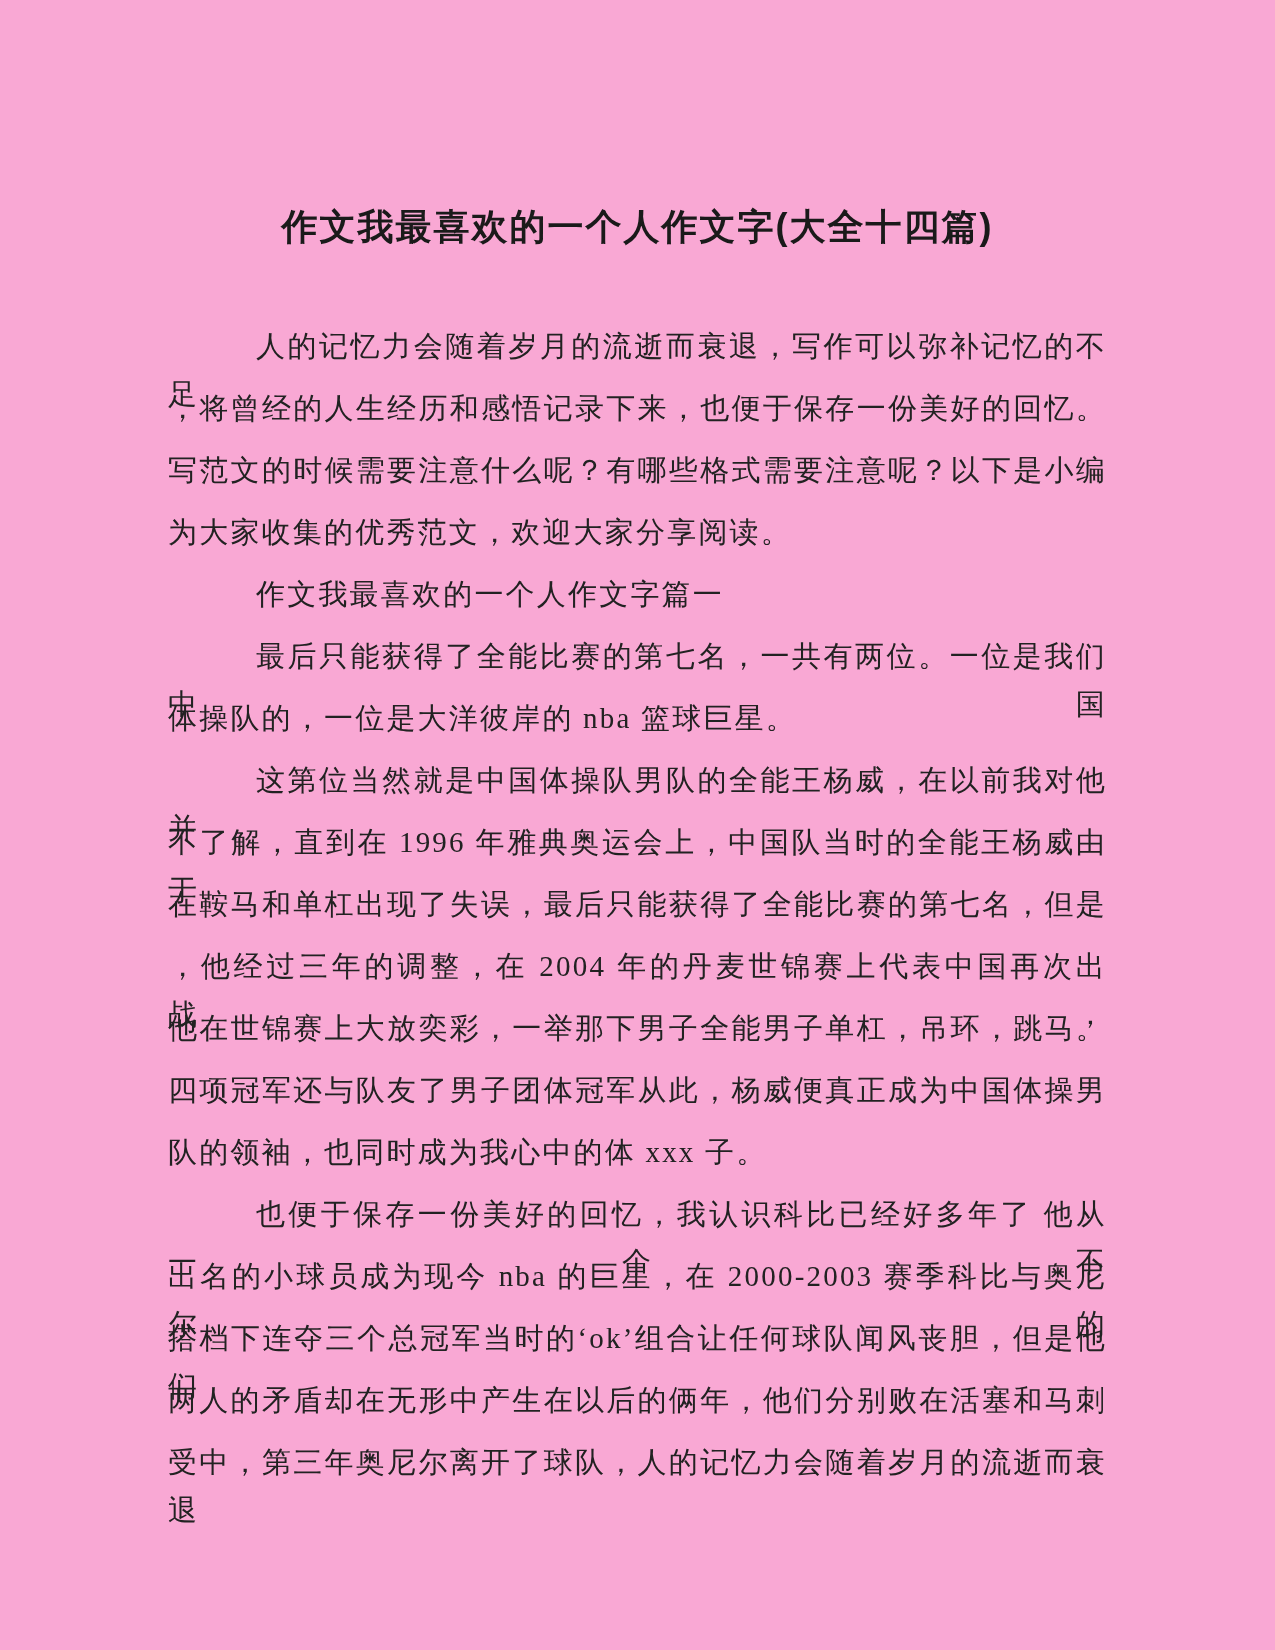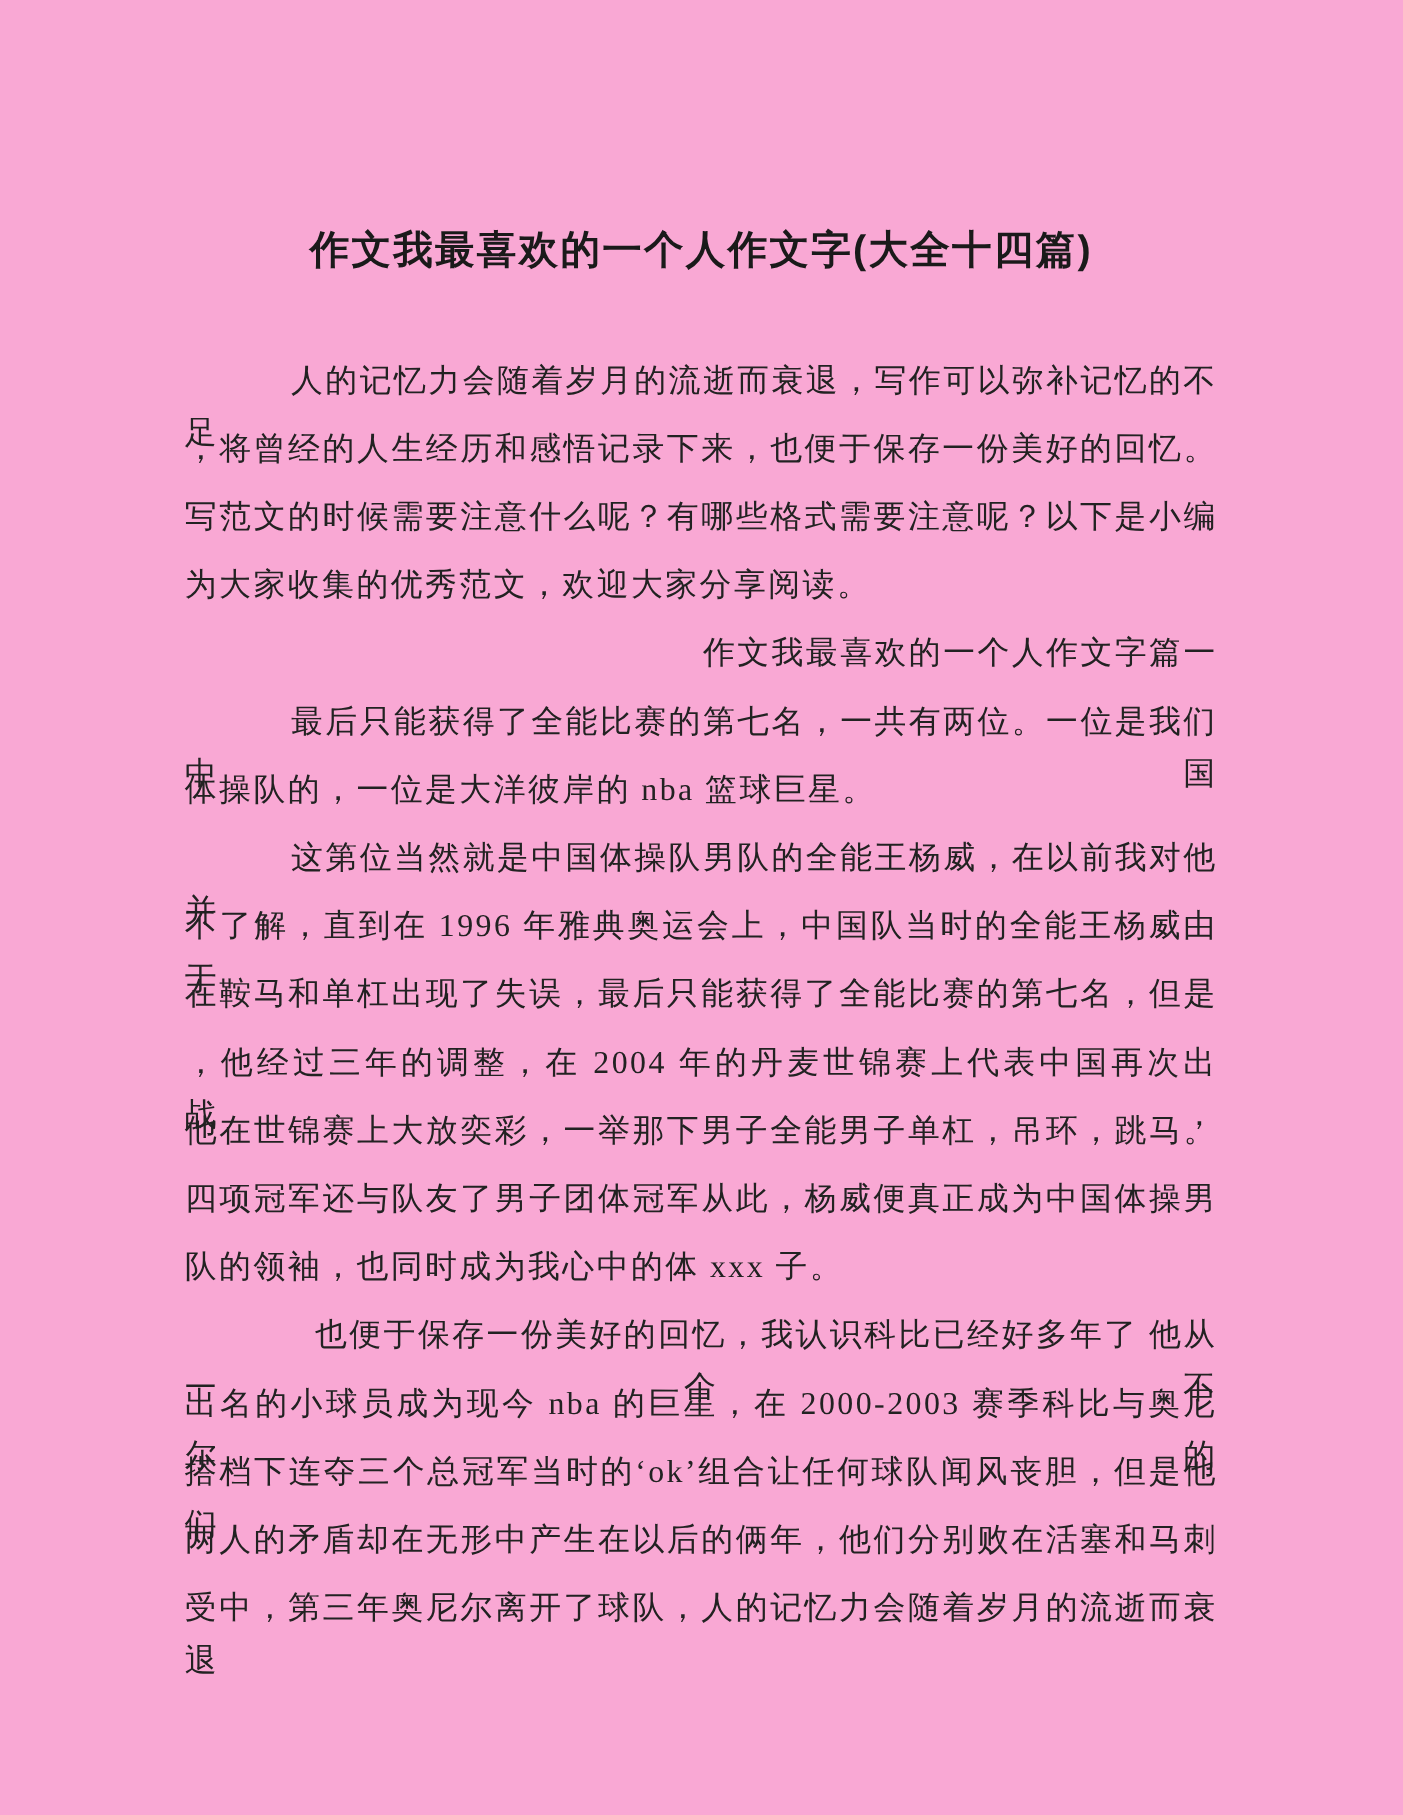--- a/index.html
+++ b/index.html
@@ -41,21 +41,20 @@
     font-weight: 400;
   }
   .line.full {
     white-space: normal;
     text-align: justify;
     text-align-last: justify;
     text-justify: inter-ideograph;
   }
   .line.indent {
     padding-left: 88px;
-    text-align: right;
   }
   .line.full.indent {
     padding-left: 0;
     text-indent: 88px;
   }
 </style>
 </head>
 <body>
 
 <div class="page">

